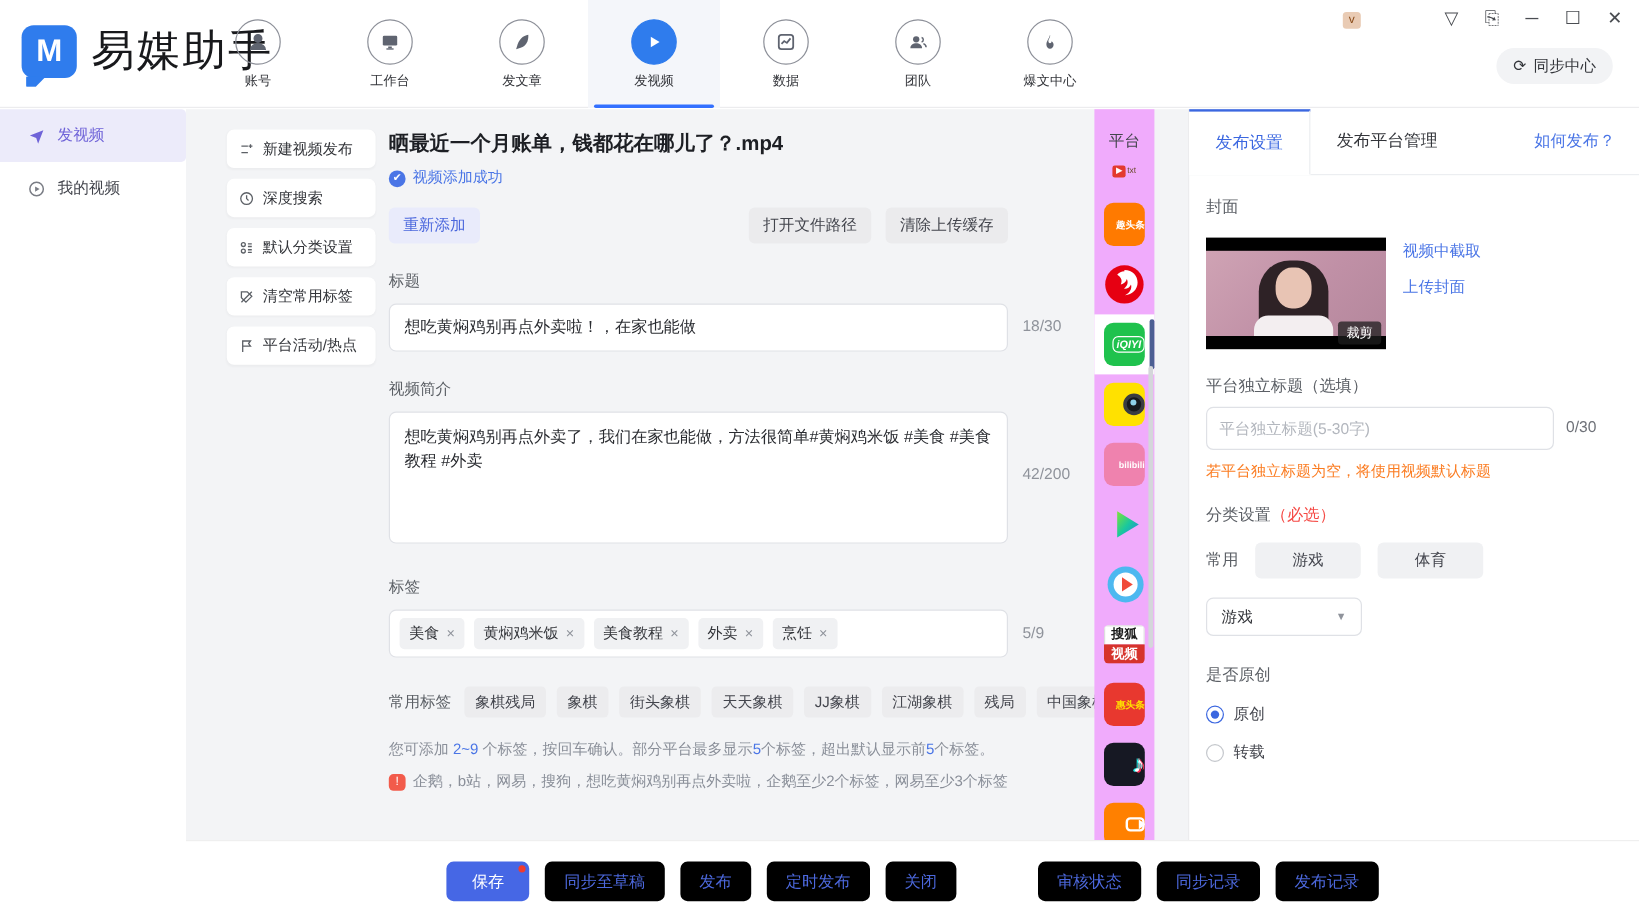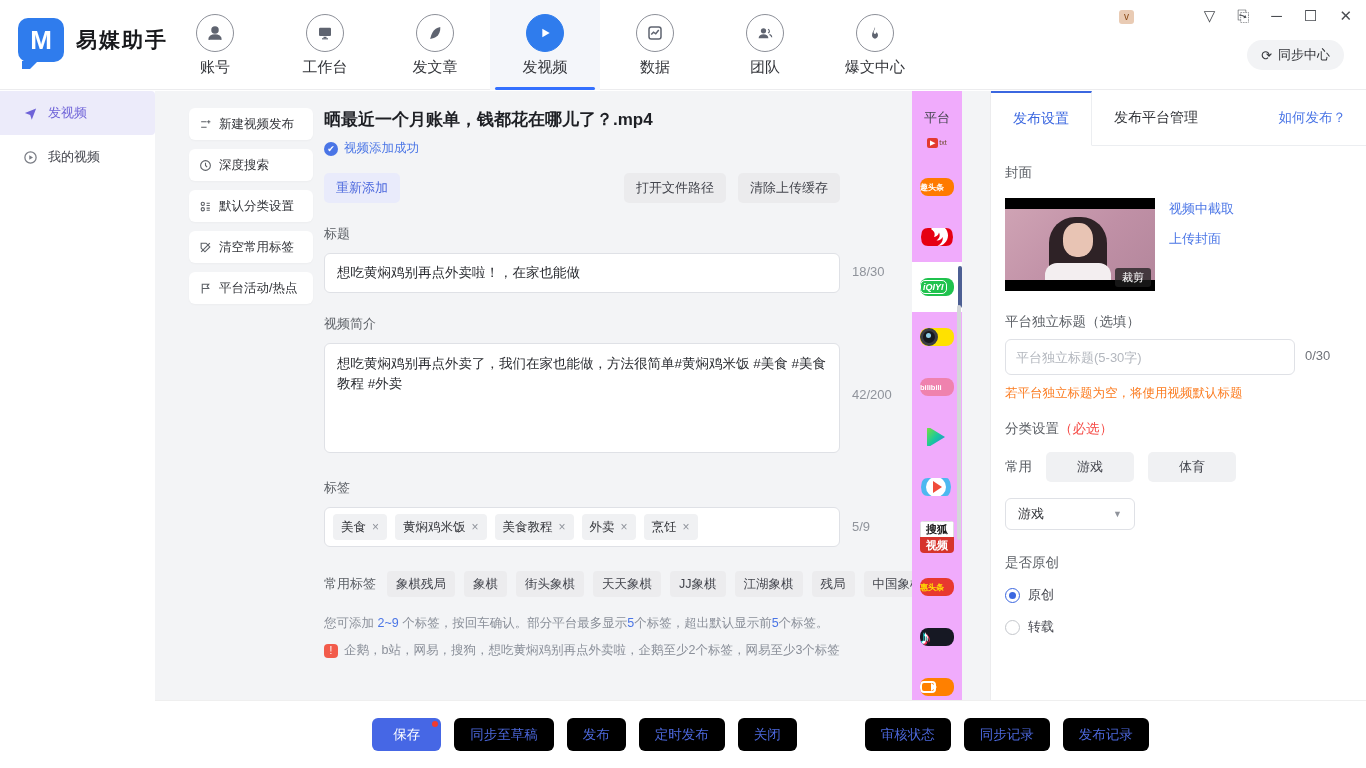--- a/index.html
+++ b/index.html
@@ -3,25 +3,25 @@
 <meta charset="utf-8">
 <style>
   * { margin:0; padding:0; box-sizing:border-box; font-family:"Liberation Sans","DejaVu Sans",sans-serif; }
   html,body { width:1366px; height:768px; overflow:hidden; background:#fff; }
 
   
   #titlebar { position:absolute; left:0; top:0; width:1366px; height:90px; background:#fff; border-bottom:1px solid #ececee; z-index:5; }
   #logo { position:absolute; left:18px; top:18px; display:flex; align-items:center; gap:12px; }
   #logo-mark { width:46px; height:44px; background:#2f7ced; border-radius:10px; position:relative; display:flex; align-items:center; justify-content:center; color:#fff; font-size:26px; font-weight:bold; }
   #logo-mark:after { content:""; position:absolute; left:4px; bottom:-7px; border:8px solid transparent; border-top-color:#2f7ced; border-left-color:#2f7ced; border-bottom-width:0; }
-  #logo-text { font-size:21px; font-weight:bold; color:#18191c; letter-spacing:2px; }
+  #logo-text { font-size:36px; font-weight:normal; color:#18191c; letter-spacing:2px; }
   .nav { position:absolute; left:160px; top:0; height:90px; display:flex; }
   .nav-item { width:110px; height:90px; display:flex; flex-direction:column; align-items:center; justify-content:center; gap:6px; cursor:pointer; position:relative; }
   .nav-item .circ { width:38px; height:38px; border:1.5px solid #8d9099; border-radius:50%; display:flex; align-items:center; justify-content:center; color:#5f6470; }
-  .nav-item .lbl { font-size:15px; color:#33353a; }
+  .nav-item .lbl { font-size:11px; color:#33353a; }
   .nav-item.active { background:#f4f6fa; }
   .nav-item.active .circ { border-color:#2f7ced; background:#2f7ced; color:#fff; }
   .nav-item.active:after { content:""; position:absolute; left:5px; right:5px; bottom:0; height:3px; background:#3370ff; border-radius:2px; }
   #win-controls { position:absolute; right:14px; top:8px; display:flex; gap:22px; color:#4a4d52; font-size:15px; align-items:center; }
   #win-controls span { cursor:pointer; line-height:1; }
   #tray-ico { position:absolute; right:232px; top:10px; width:15px; height:14px; background:#e9cbb4; border-radius:3px; color:#8a4b18; font-size:10px; text-align:center; line-height:14px; }
   #sync-center { position:absolute; right:22px; top:40px; height:30px; padding:0 14px; background:#f2f3f5; border-radius:16px; display:flex; align-items:center; gap:6px; font-size:13px; color:#33353a; cursor:pointer; }
 
   
   #sidebar { position:absolute; left:0; top:91px; width:155px; height:677px; background:#fff; }
@@ -67,21 +67,21 @@
   
   #platform-strip { position:absolute; left:912px; top:91px; width:50px; height:609px; background:#f0abfc; }
   #platform-title { text-align:center; font-size:13px; color:#43454d; margin-top:18px; }
   #mini-badge { margin:10px auto 0; width:22px; height:11px; display:flex; gap:1px; align-items:center; justify-content:center; }
   #mini-badge .r { width:11px; height:10px; background:#e33a2f; border-radius:2px; color:#fff; font-size:7px; line-height:10px; text-align:center; }
   #mini-badge .t { font-size:7px; color:#6b4a2a; }
   .plat-list { display:flex; flex-direction:column; align-items:center; }
   .plat-cell { width:50px; height:50px; display:flex; align-items:center; justify-content:center; position:relative; cursor:pointer; }
   .plat-cell.selected { background:#fff; }
   .plat-cell.selected:after { content:""; position:absolute; right:0; top:4px; bottom:4px; width:4px; background:#4c5f93; border-radius:2px; }
-  .pic { width:34px; height:18px; border-radius:8px; display:flex; align-items:center; justify-content:flex-start; overflow:hidden; }
+  .pic { width:34px; height:36px; border-radius:8px; display:flex; align-items:center; justify-content:flex-end; overflow:hidden; }
   #strip-scrollbar { position:absolute; right:1px; top:214px; width:4px; height:235px; background:#d4d6da; border-radius:2px; }
 
   
   #publish { position:absolute; left:990px; top:91px; width:376px; height:609px; background:#fff; border-left:1px solid #ececee; }
   #tabs { height:55px; position:relative; border-bottom:1px solid #eceef1; display:flex; align-items:center; }
   .ptab { height:55px; display:flex; align-items:center; justify-content:center; font-size:14px; cursor:pointer; padding:0 22px; }
   .ptab.active { color:#3b67e0; border-right:1px solid #eceef1; border-top:2px solid #3b67e0; background:#fff; margin-bottom:-1px; border-bottom:1px solid #fff; }
   .ptab.plain { color:#33353a; }
   #help-link { position:absolute; right:20px; font-size:13.5px; color:#4a75e6; cursor:pointer; }
   #publish-body { padding:18px 16px 0 14px; }

